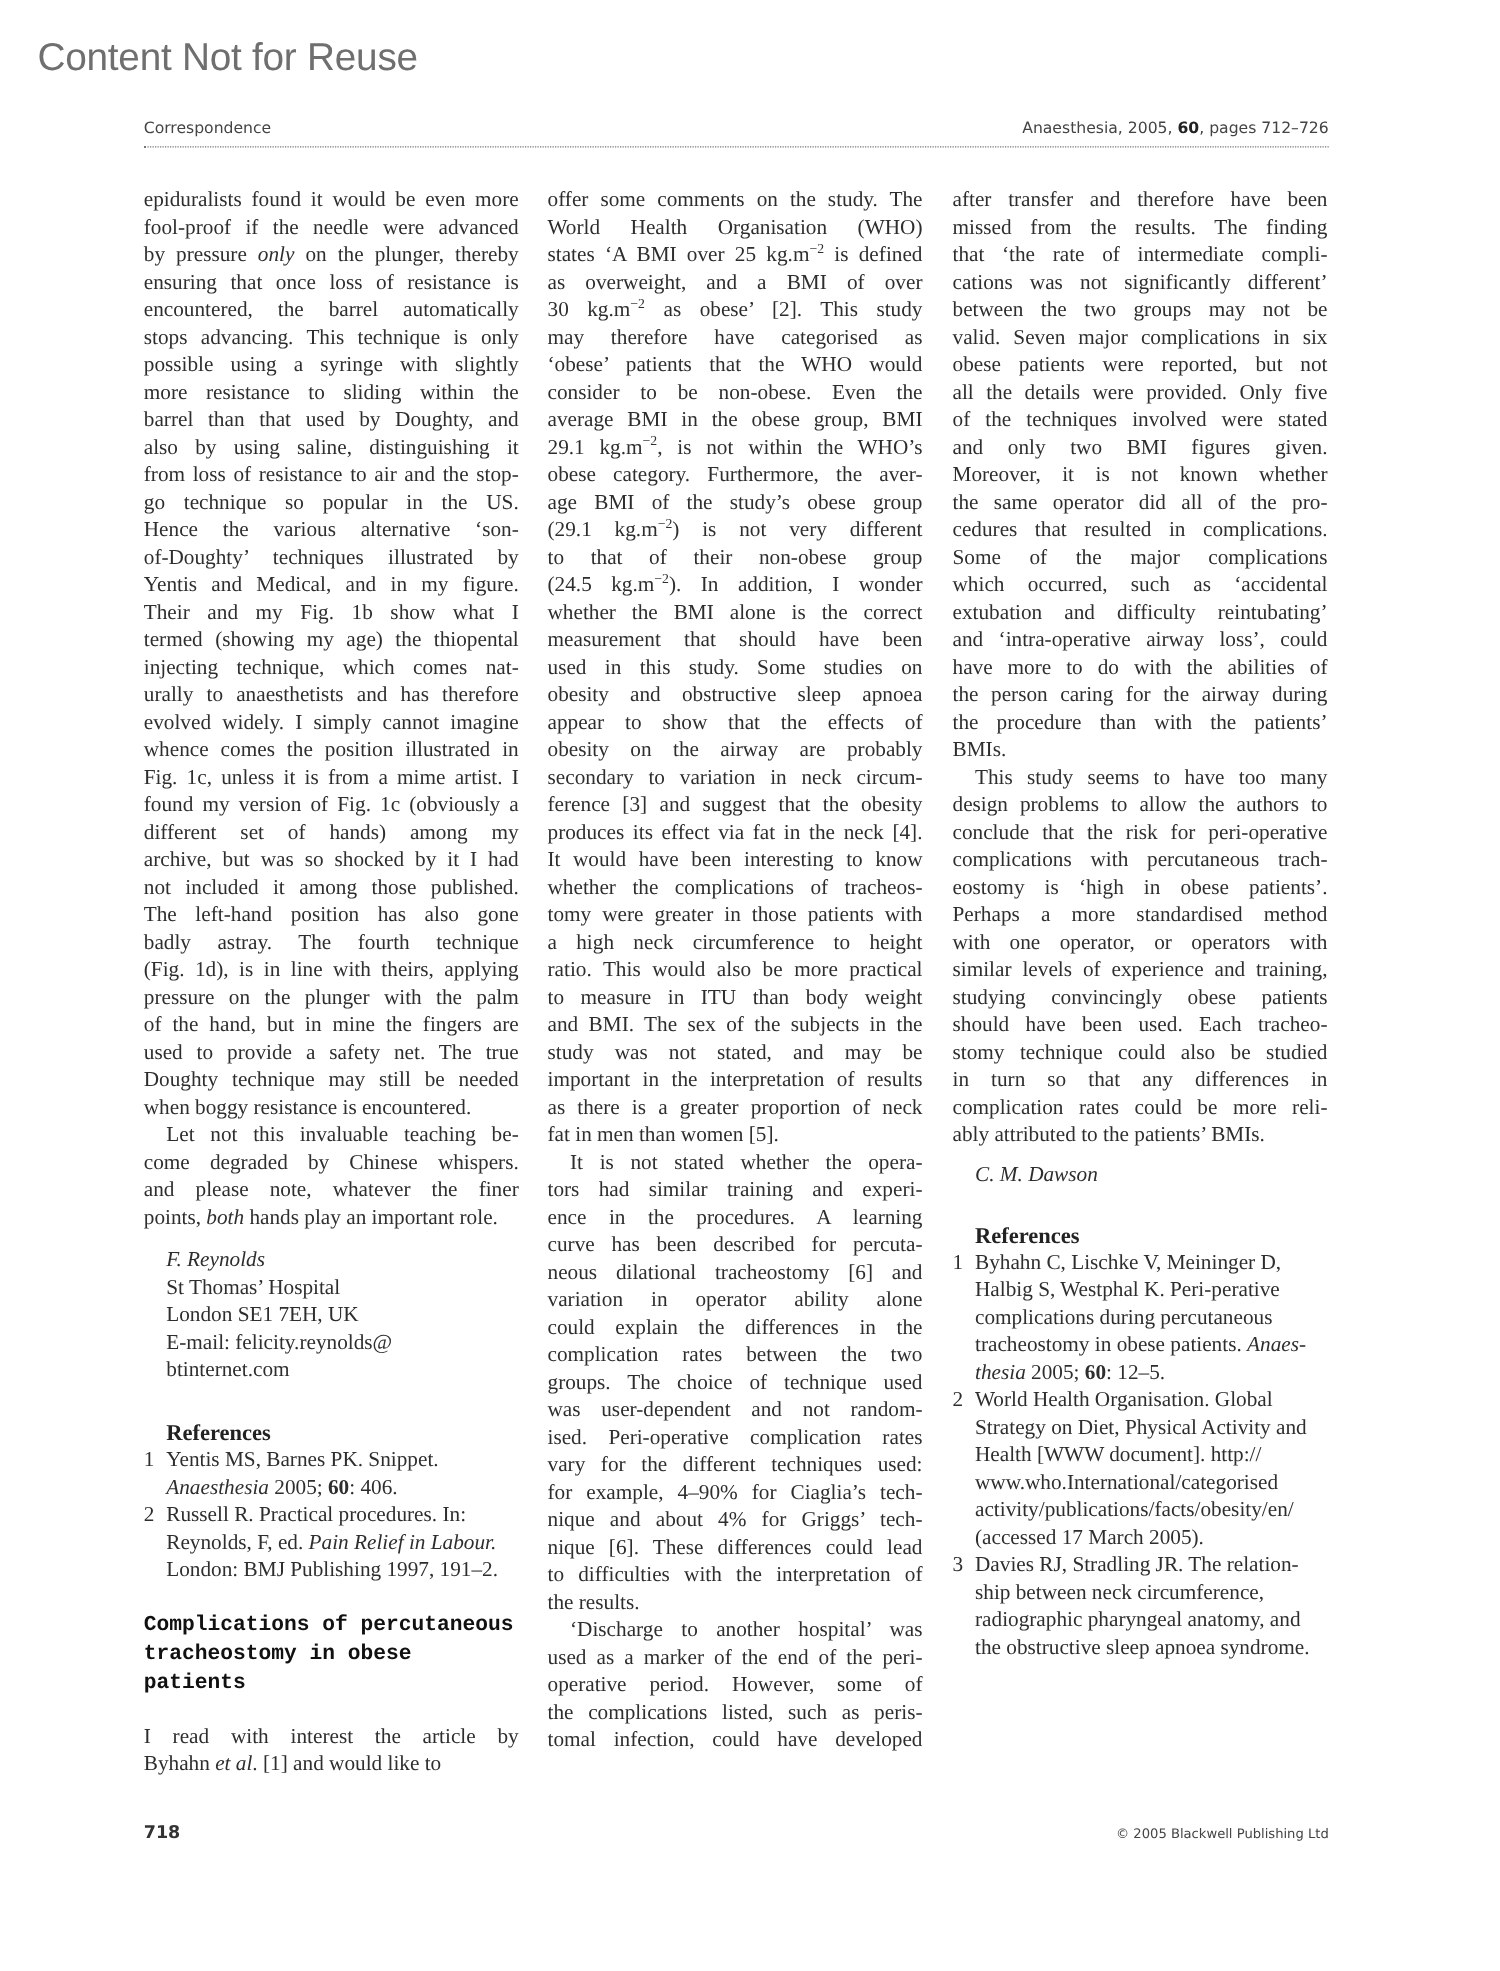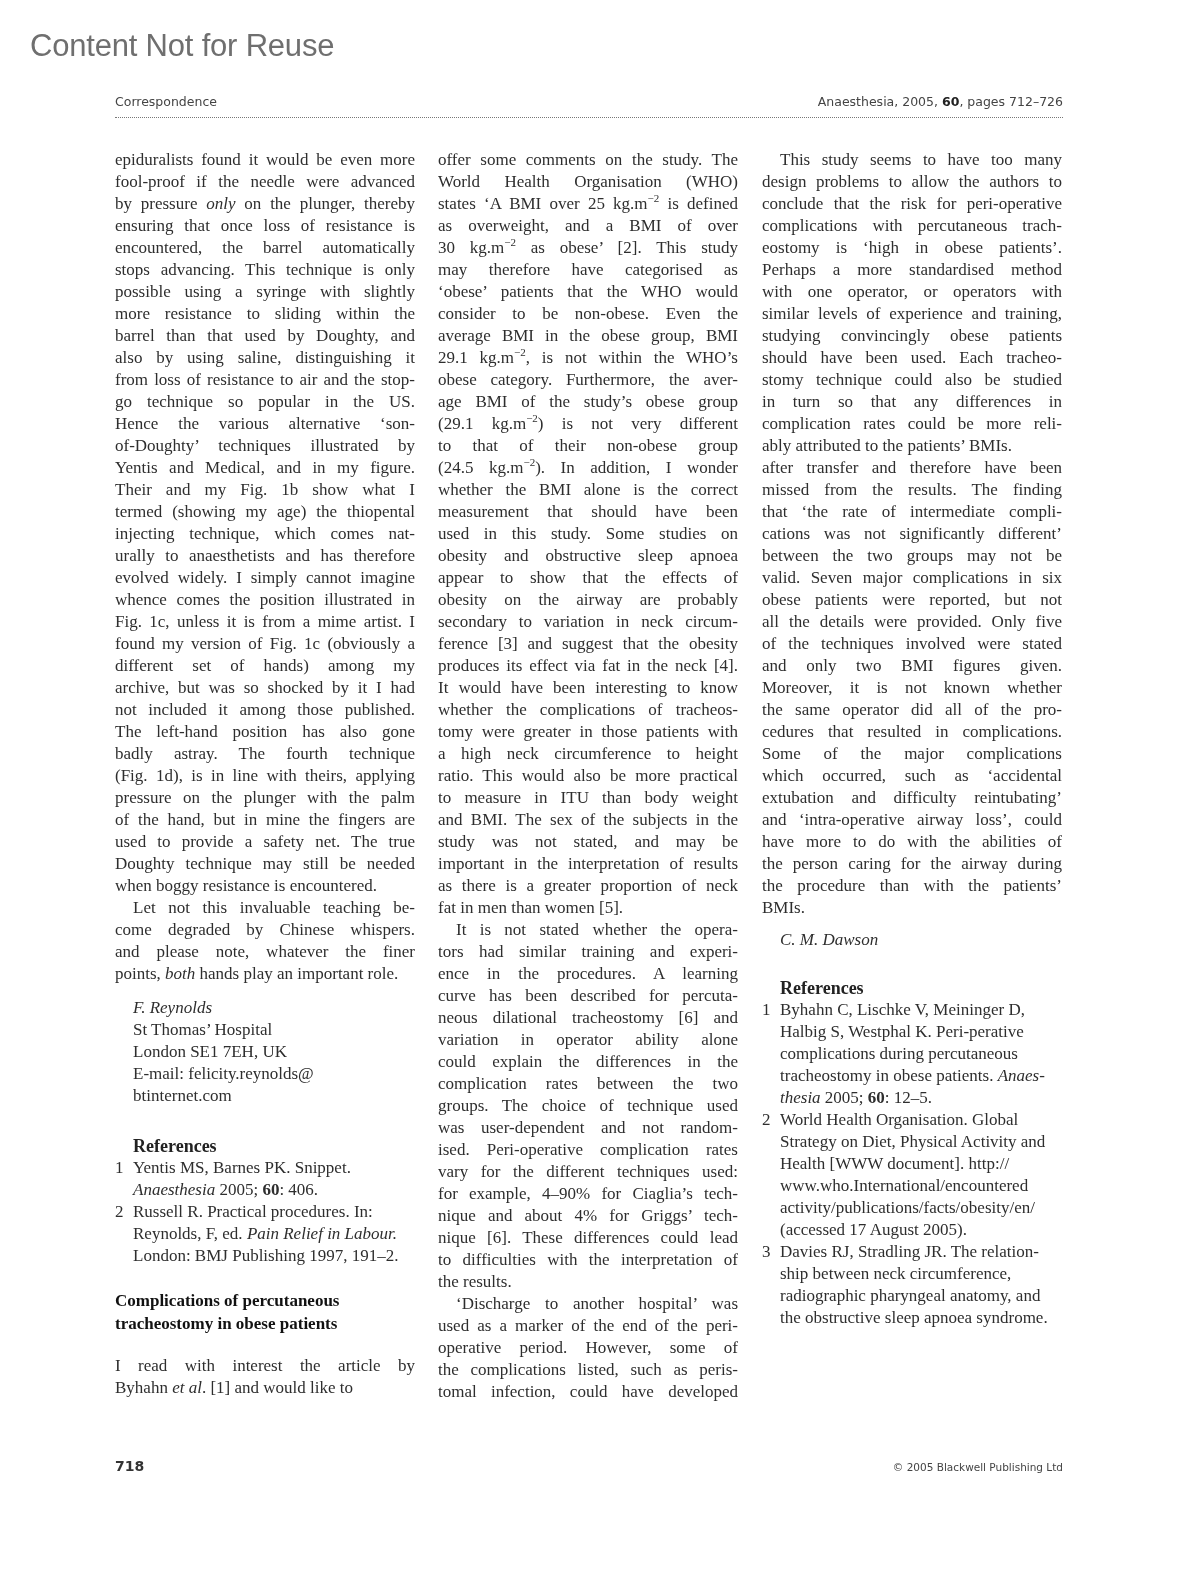--- a/index.html
+++ b/index.html
@@ -16,21 +16,21 @@
   .ln { display: block; text-align: justify; text-align-last: justify; white-space: nowrap; height: 22px; overflow: visible; }
   .ln.last { text-align-last: left; }
   .ln.indent { text-indent: 18px; }
   sup { font-size: 11px; line-height: 0; vertical-align: 7px; }
   .sig { padding-left: 18px; margin-top: 6px; }
   .sig .ln { text-align: left; text-align-last: left; }
   .refs-head { font-weight: bold; font-size: 18px; padding-left: 18px; height: 22px; margin-top: 0; color: #222; }
   .ref { position: relative; padding-left: 18px; }
   .ref .num { position: absolute; left: 0; top: 0; }
   .ref .ln { text-align: left; text-align-last: left; }
-  .section-title { font-family: Liberation Serif, serif; font-weight: bold; font-size: 17px; line-height: 23px; color: #111; margin-top: 22px; margin-bottom: 20px; }
+  .section-title { font-family: Liberation Mono, monospace; font-weight: bold; font-size: 17px; line-height: 23px; color: #111; margin-top: 22px; margin-bottom: 20px; }
   .footer-page { position: absolute; left: 115px; top: 1458px; font-family: "DejaVu Sans", sans-serif; font-weight: bold; font-size: 14px; color: #333; }
   .footer-copy { position: absolute; right: 137px; top: 1461px; font-family: "DejaVu Sans", sans-serif; font-size: 10.5px; color: #444; }
 </style>
 </head>
 <body>
 
 <div class="watermark">Content Not for Reuse</div>
 
 <div class="running-head">
   <span class="left">Correspondence</span>
@@ -174,36 +174,20 @@
       <span class="ln indent">‘Discharge to another hospital’ was</span>
       <span class="ln">used as a marker of the end of the peri-</span>
       <span class="ln">operative period. However, some of</span>
       <span class="ln">the complications listed, such as peris-</span>
       <span class="ln">tomal infection, could have developed</span>
     </div>
 </div>
 
 <div class="col col3">
   <div>
-      <span class="ln indent">This study seems to have too many</span>
-      <span class="ln">design problems to allow the authors to</span>
-      <span class="ln">conclude that the risk for peri-operative</span>
-      <span class="ln">complications with percutaneous trach-</span>
-      <span class="ln">eostomy is ‘high in obese patients’.</span>
-      <span class="ln">Perhaps a more standardised method</span>
-      <span class="ln">with one operator, or operators with</span>
-      <span class="ln">similar levels of experience and training,</span>
-      <span class="ln">studying convincingly obese patients</span>
-      <span class="ln">should have been used. Each tracheo-</span>
-      <span class="ln">stomy technique could also be studied</span>
-      <span class="ln">in turn so that any differences in</span>
-      <span class="ln">complication rates could be more reli-</span>
-      <span class="ln last">ably attributed to the patients’ BMIs.</span>
-    </div>
-  <div>
       <span class="ln">after transfer and therefore have been</span>
       <span class="ln">missed from the results. The finding</span>
       <span class="ln">that ‘the rate of intermediate compli-</span>
       <span class="ln">cations was not significantly different’</span>
       <span class="ln">between the two groups may not be</span>
       <span class="ln">valid. Seven major complications in six</span>
       <span class="ln">obese patients were reported, but not</span>
       <span class="ln">all the details were provided. Only five</span>
       <span class="ln">of the techniques involved were stated</span>
       <span class="ln">and only two BMI figures given.</span>
@@ -212,41 +196,57 @@
       <span class="ln">cedures that resulted in complications.</span>
       <span class="ln">Some of the major complications</span>
       <span class="ln">which occurred, such as ‘accidental</span>
       <span class="ln">extubation and difficulty reintubating’</span>
       <span class="ln">and ‘intra-operative airway loss’, could</span>
       <span class="ln">have more to do with the abilities of</span>
       <span class="ln">the person caring for the airway during</span>
       <span class="ln">the procedure than with the patients’</span>
       <span class="ln last">BMIs.</span>
     </div>
+  <div>
+      <span class="ln indent">This study seems to have too many</span>
+      <span class="ln">design problems to allow the authors to</span>
+      <span class="ln">conclude that the risk for peri-operative</span>
+      <span class="ln">complications with percutaneous trach-</span>
+      <span class="ln">eostomy is ‘high in obese patients’.</span>
+      <span class="ln">Perhaps a more standardised method</span>
+      <span class="ln">with one operator, or operators with</span>
+      <span class="ln">similar levels of experience and training,</span>
+      <span class="ln">studying convincingly obese patients</span>
+      <span class="ln">should have been used. Each tracheo-</span>
+      <span class="ln">stomy technique could also be studied</span>
+      <span class="ln">in turn so that any differences in</span>
+      <span class="ln">complication rates could be more reli-</span>
+      <span class="ln last">ably attributed to the patients’ BMIs.</span>
+    </div>
   <div class="sig" style="margin-top:10px;">
     <span class="ln" style="font-style:italic;">C. M. Dawson</span>
   </div>
   <div class="refs-head" style="margin-top:26px;">References</div>
   <div>
       <div class="ref">
         <span class="num">1</span>
         <span class="ln">Byhahn C, Lischke V, Meininger D,</span>
         <span class="ln">Halbig S, Westphal K. Peri-perative</span>
         <span class="ln">complications during percutaneous</span>
         <span class="ln">tracheostomy in obese patients. <i>Anaes-</i></span>
         <span class="ln"><i>thesia</i> 2005; <b>60</b>: 12–5.</span>
       </div>
       <div class="ref">
         <span class="num">2</span>
         <span class="ln">World Health Organisation. Global</span>
         <span class="ln">Strategy on Diet, Physical Activity and</span>
         <span class="ln">Health [WWW document]. http://</span>
-        <span class="ln">www.who.International/encountered</span>
+        <span class="ln">www.who.International/categorised</span>
         <span class="ln">activity/publications/facts/obesity/en/</span>
-        <span class="ln">(accessed 17 August 2005).</span>
+        <span class="ln">(accessed 17 March 2005).</span>
       </div>
       <div class="ref">
         <span class="num">3</span>
         <span class="ln">Davies RJ, Stradling JR. The relation-</span>
         <span class="ln">ship between neck circumference,</span>
         <span class="ln">radiographic pharyngeal anatomy, and</span>
         <span class="ln">the obstructive sleep apnoea syndrome.</span>
       </div>
     </div>
 </div>

